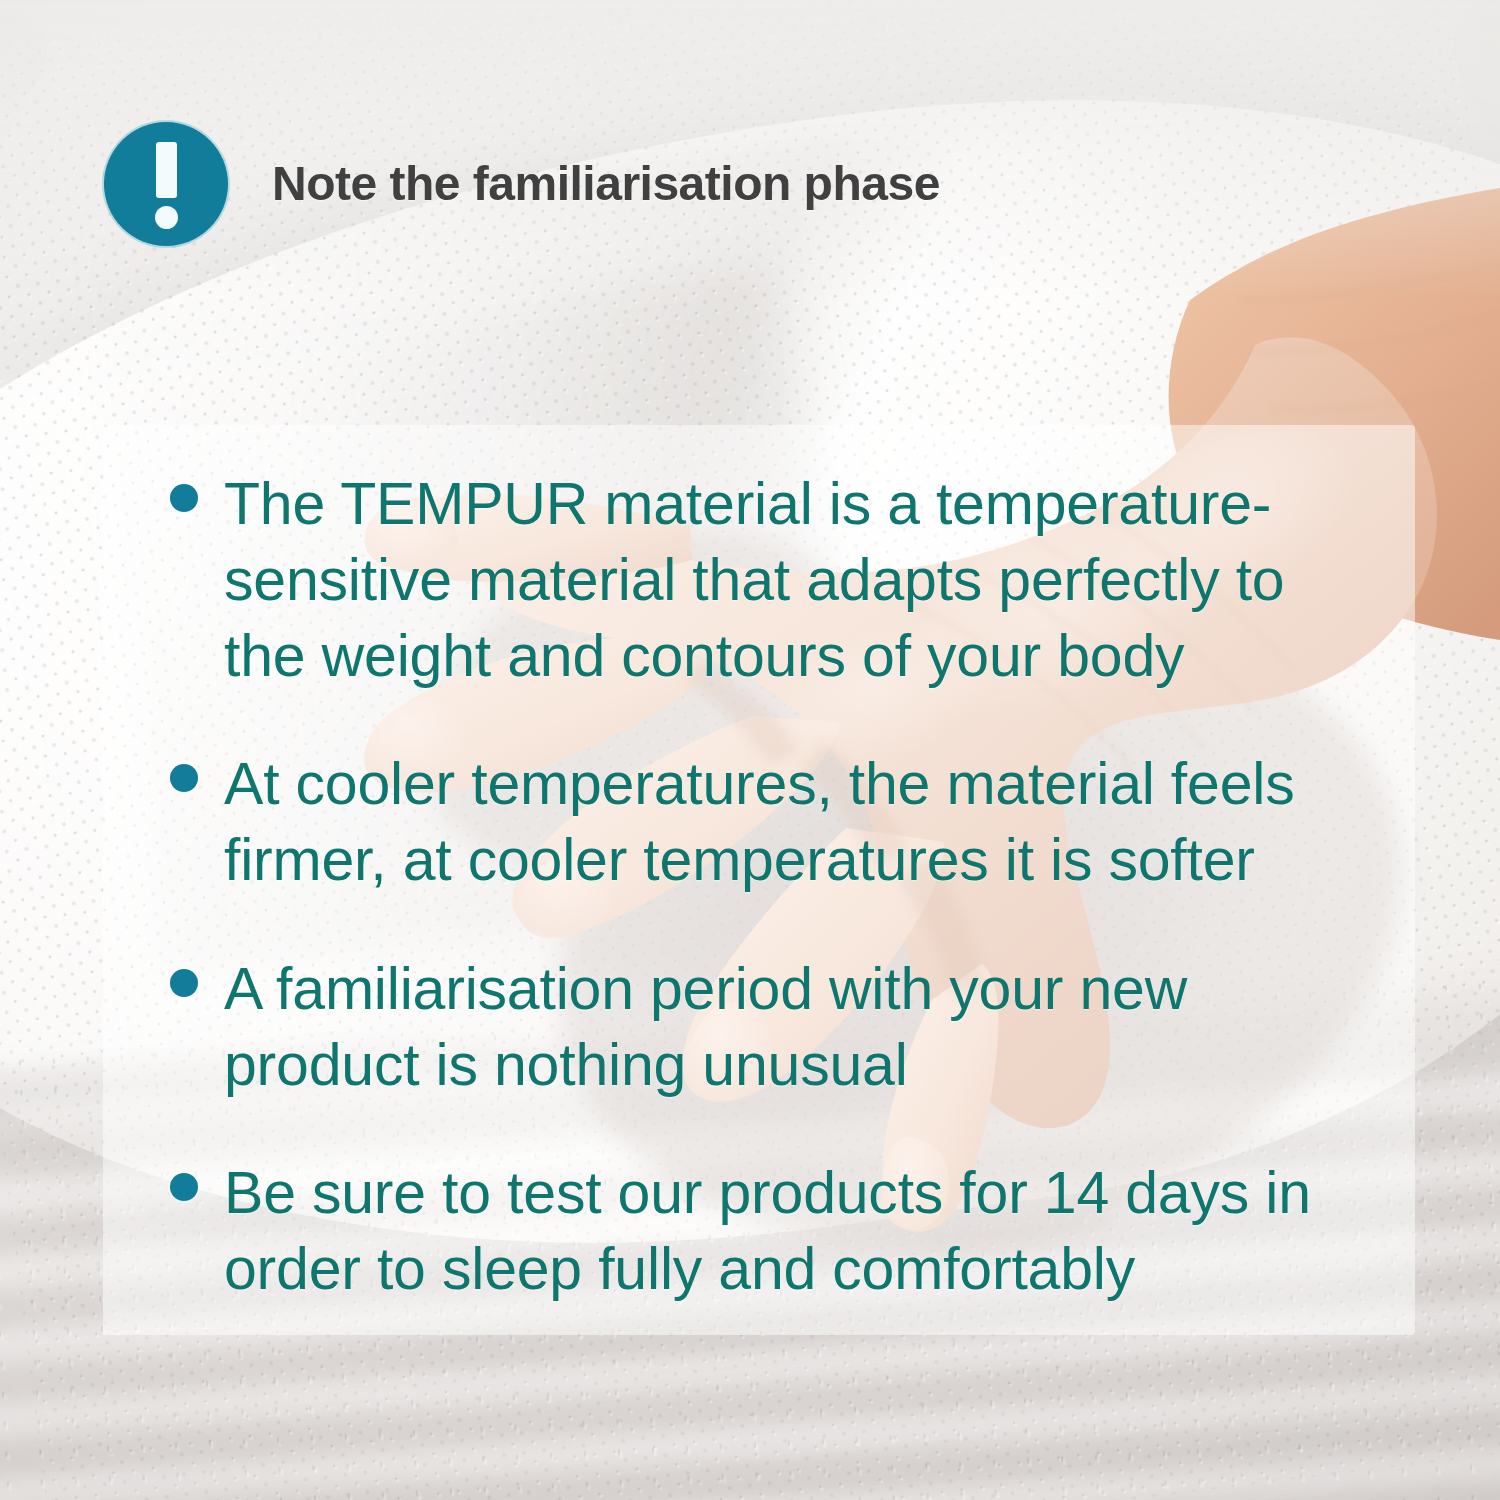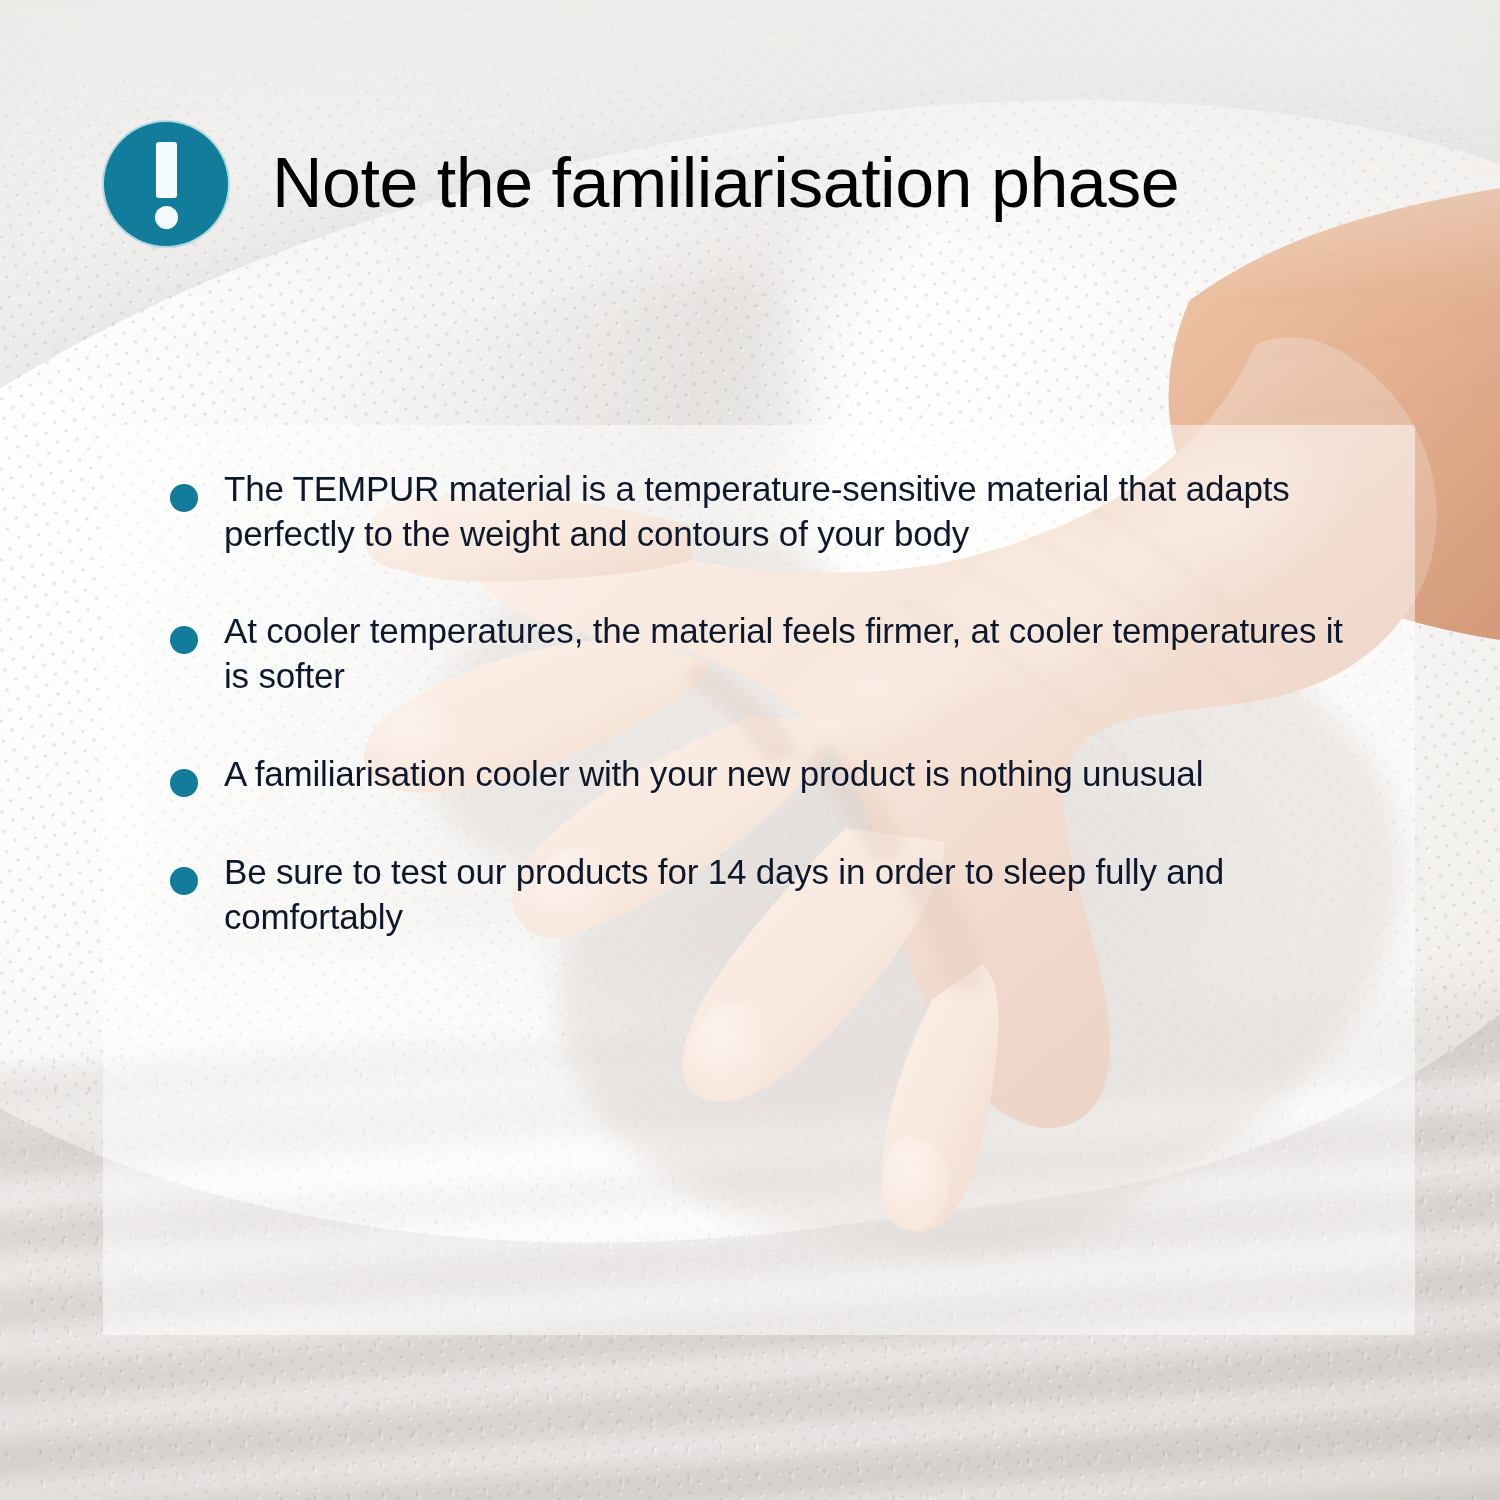--- a/index.html
+++ b/index.html
@@ -205,24 +205,24 @@
     position: absolute;
     left: 50%;
     top: 84px;
     width: 23px;
     height: 23px;
     margin-left: -11.5px;
     border-radius: 50%;
     background: #f4fbfd;
   }
   .page-title {
-    font-size: 70px;
+    font-size: 48px;
     line-height: 1.02;
-    font-weight: 400;
-    color: #000000;
+    font-weight: 700;
+    color: #404040;
     letter-spacing: -0.5px;
     white-space: nowrap;
     text-shadow: 0 1px 1px rgba(255,255,255,0.55);
   }
 
   
   .panel {
     position: absolute;
     left: 103px;
     top: 425px;
@@ -249,23 +249,23 @@
   .bullet .marker {
     flex: 0 0 auto;
     width: 28px;
     height: 28px;
     border-radius: 50%;
     background: #127d9b;
     margin-top: 18px;
     box-shadow: 0 0 0 2px rgba(255,255,255,0.35);
   }
   .bullet .txt {
-    font-size: 35px;
+    font-size: 59px;
     line-height: 1.29;
-    color: #0f172a;
+    color: #0f766e;
     font-weight: 400;
     letter-spacing: -0.2px;
     text-shadow: 0 1px 1px rgba(255,255,255,0.5);
   }
 </style>
 </head>
 <body>
 
 <div id="stage">
 
@@ -456,21 +456,21 @@
     <div class="bullet">
       <span class="marker"></span>
       <span class="txt">The TEMPUR material is a temperature-sensitive material that adapts perfectly to the weight and contours of your body</span>
     </div>
     <div class="bullet">
       <span class="marker"></span>
       <span class="txt">At cooler temperatures, the material feels firmer, at cooler temperatures it is softer</span>
     </div>
     <div class="bullet">
       <span class="marker"></span>
-      <span class="txt">A familiarisation cooler with your new product is nothing unusual</span>
+      <span class="txt">A familiarisation period with your new product is nothing unusual</span>
     </div>
     <div class="bullet">
       <span class="marker"></span>
       <span class="txt">Be sure to test our products for 14 days in order to sleep fully and comfortably</span>
     </div>
   </div>
 
 </div>
 
 </body></html>

